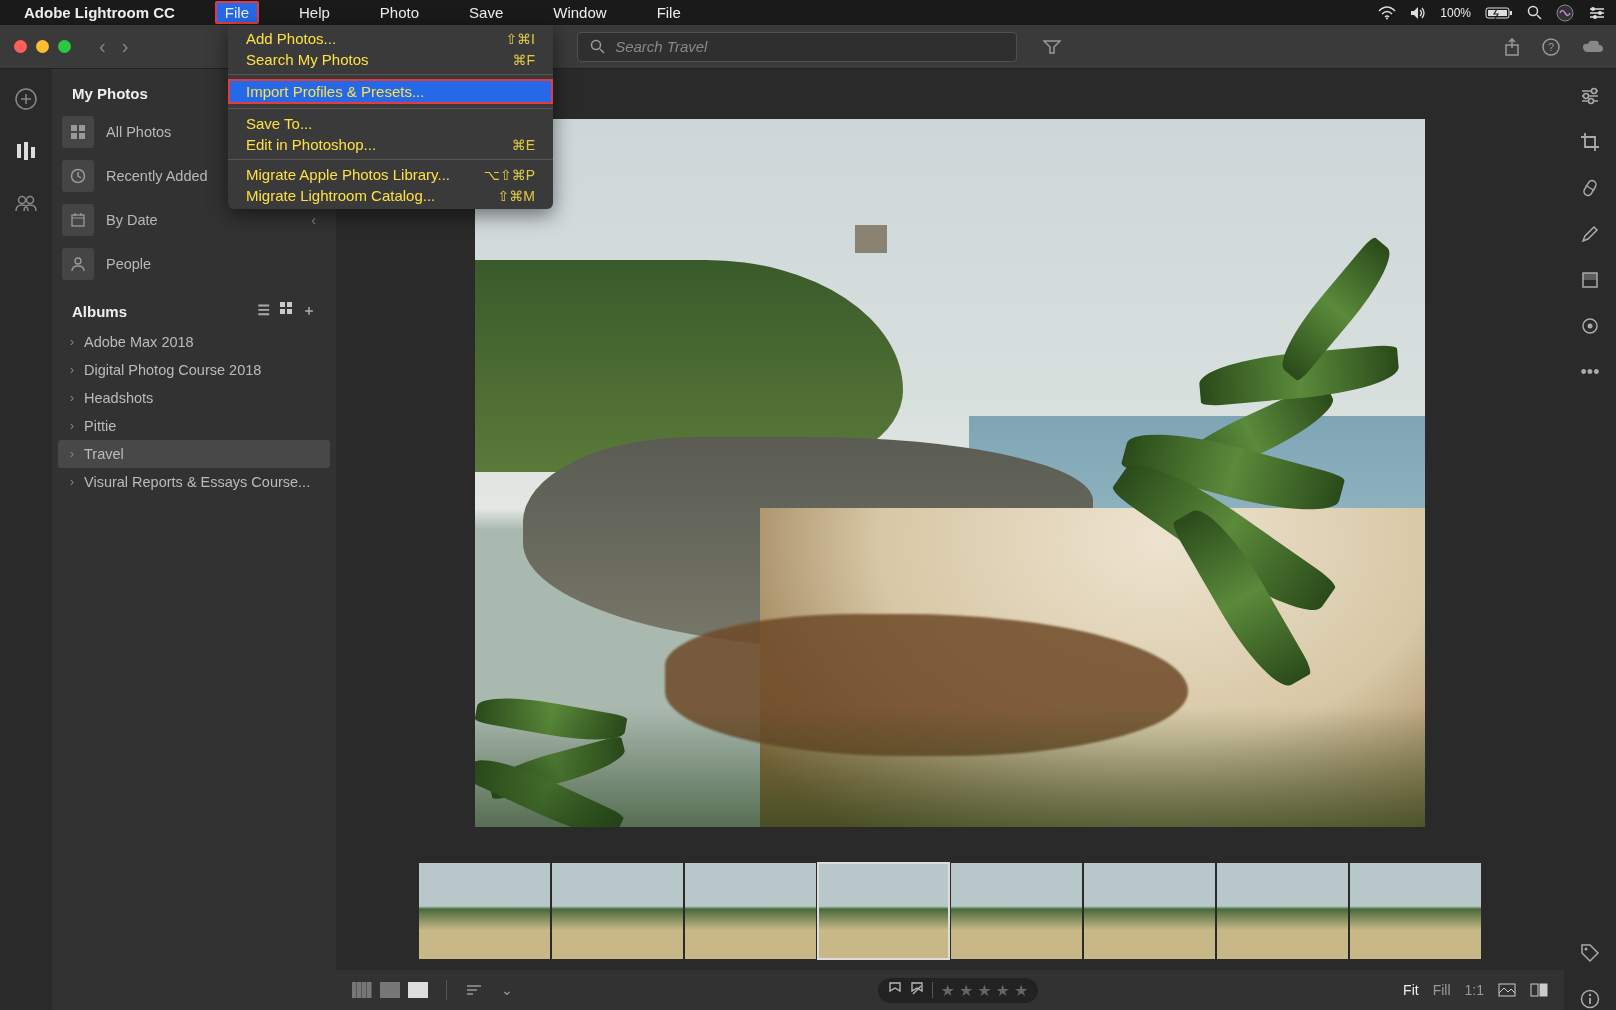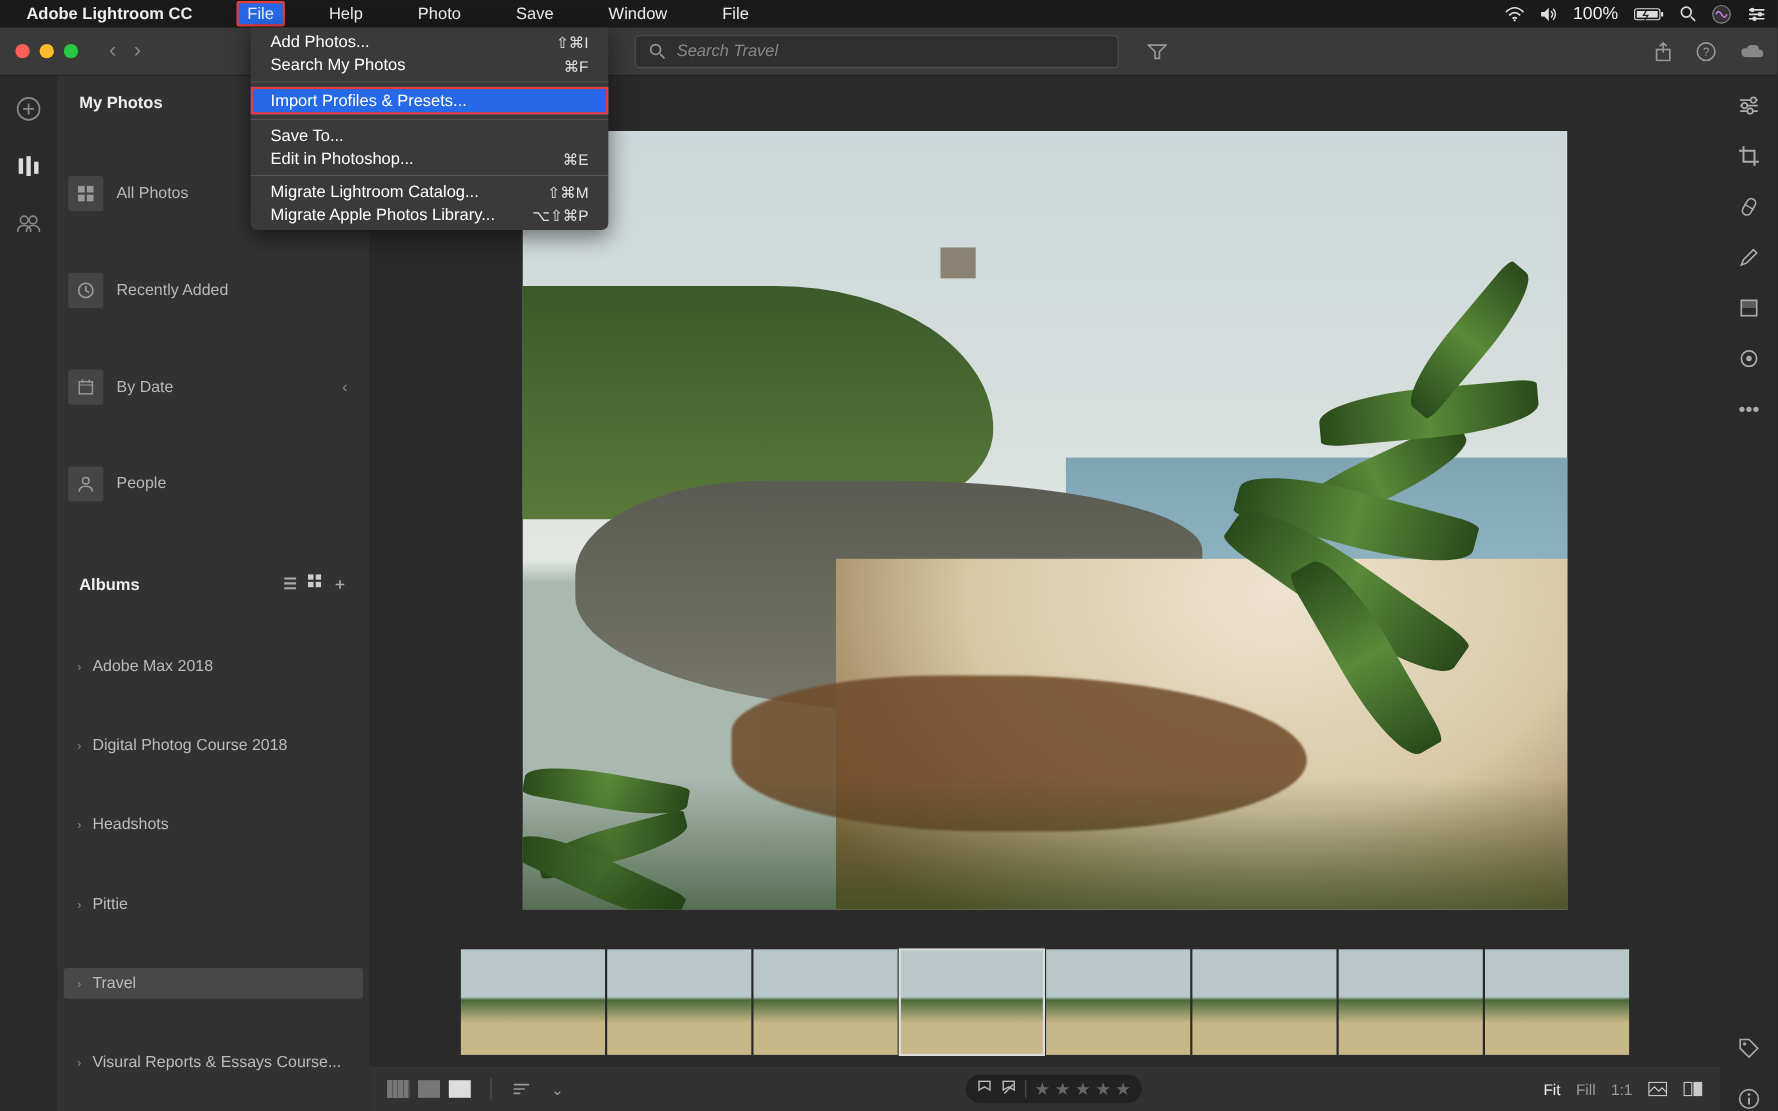--- a/index.html
+++ b/index.html
@@ -5,25 +5,25 @@
 * { margin: 0; padding: 0; box-sizing: border-box; font-family: -apple-system, "Helvetica Neue", Arial, sans-serif; }
 body { width: 1616px; height: 1010px; background: #2a2a2a; overflow: hidden; color: #ccc; font-size: 15px; position: relative; transform-origin: top left; }
 
 
 .menubar { height: 25px; background: #1a1a1a; display: flex; align-items: center; padding: 0 10px; font-size: 15px; color: #eee; gap: 0; position: relative; z-index: 100; }
 .menubar .apple { margin-right: 14px; font-size: 17px; }
 .menubar .appname { font-weight: 600; margin-right: 10px; }
 .menubar .mitem { padding: 3px 10px; cursor: default; margin-left: 30px; }
 .menubar .mitem.active { background: #2569e8; border: 2px solid #e63b3b; border-radius: 2px; padding: 1px 8px; }
 .menubar .spacer { flex: 1; }
-.menubar .right { display: flex; align-items: center; gap: 14px; font-size: 16px; }
+.menubar .right { display: flex; align-items: center; gap: 14px; font-size: 12px; }
 .menubar .right .icon { display:flex; align-items:center; }
 
 
-.dropdown { position: absolute; top: 25px; left: 228px; width: 325px; background: #3a3a3a; border-radius: 0 0 6px 6px; z-index: 200; box-shadow: 0 6px 20px rgba(0,0,0,.5); padding: 3px 0; font-size: 15px; color:#ffffff; }
+.dropdown { position: absolute; top: 25px; left: 228px; width: 325px; background: #3a3a3a; border-radius: 0 0 6px 6px; z-index: 200; box-shadow: 0 6px 20px rgba(0,0,0,.5); padding: 3px 0; font-size: 15px; color:#fde047; }
 .dropdown .drow { display: flex; align-items: center; padding: 2px 18px; cursor: default; }
 .dropdown .drow .sc { margin-left: auto; opacity: .85; font-size: 14px; }
 .dropdown .drow.highlight { background: #2569e8; border: 2px solid #e63b3b; margin: 0; padding: 2px 16px; }
 .dropdown .sep { height: 1px; background: #555; margin: 4px 0; }
 
 
 .win { position: absolute; top: 25px; left: 0; right: 0; bottom: 0; display: flex; flex-direction: column; background: #2a2a2a; }
 .toolbar { height: 44px; background: #3a3a3a; display: flex; align-items: center; padding: 0 12px; gap: 12px; border-bottom: 1px solid #222; }
 .traffic { display: flex; gap: 9px; margin-left: 2px; margin-right: 10px; }
 .traffic span { width: 13px; height: 13px; border-radius: 50%; display: block; }
@@ -36,21 +36,21 @@
 .toolbar .filter-icon { margin-left: 14px; color:#888; }
 
 .body { flex: 1; display: flex; min-height: 0; }
 
 
 .leftrail { width: 52px; background: #2a2a2a; display: flex; flex-direction: column; align-items: center; padding-top: 18px; gap: 28px; }
 .leftrail .r-icon { width: 24px; height: 24px; color: #888; display:flex; align-items:center; justify-content:center; }
 .leftrail .r-icon.active { color: #eee; }
 
 
-.sidebar { width: 284px; background: #323232; display: flex; flex-direction: column; overflow: hidden; font-size: 14.5px; gap: 44px; }
+.sidebar { width: 284px; background: #323232; display: flex; flex-direction: column; overflow: hidden; font-size: 14.5px; }
 .sb-section-hdr { padding: 16px 20px 8px; font-weight: 600; color: #eee; font-size: 15px; display:flex; align-items:center; }
 .sb-section-hdr .hdr-icons { margin-left:auto; display:flex; gap:10px; color:#aaa; font-size:14px; }
 .sb-item { display: flex; align-items: center; gap: 12px; padding: 6px 20px 6px 10px; color: #b8b8b8; cursor: default; }
 .sb-item .thumb { width: 32px; height: 32px; background: #454545; border-radius: 3px; display:flex; align-items:center; justify-content:center; color:#999; }
 .sb-item .chev { margin-left: auto; color: #888; }
 .album-item { display: flex; align-items: center; gap: 10px; padding: 6px 20px 6px 18px; color: #bbb; cursor: default; }
 .album-item.active { background: #484848; border-radius: 3px; margin: 0 6px; padding: 6px 14px 6px 12px; }
 .album-item .chev-r { color: #888; font-size: 12px; }
 
 
@@ -169,26 +169,26 @@
   <div class="sep"></div>
   <div class="drow">
       <span>Save To...</span>
     </div>
   <div class="drow">
       <span>Edit in Photoshop...</span>
       <span class="sc">⌘E</span>
     </div>
   <div class="sep"></div>
   <div class="drow">
+      <span>Migrate Apple Photos Library...</span>
+      <span class="sc">⌥⇧⌘P</span>
+    </div>
+  <div class="drow">
       <span>Migrate Lightroom Catalog...</span>
       <span class="sc">⇧⌘M</span>
-    </div>
-  <div class="drow">
-      <span>Migrate Apple Photos Library...</span>
-      <span class="sc">⌥⇧⌘P</span>
     </div>
 </div>
 
 <div class="win">
   <div class="toolbar">
     <div class="traffic">
       <span class="tr-red"></span>
       <span class="tr-yel"></span>
       <span class="tr-grn"></span>
     </div>

